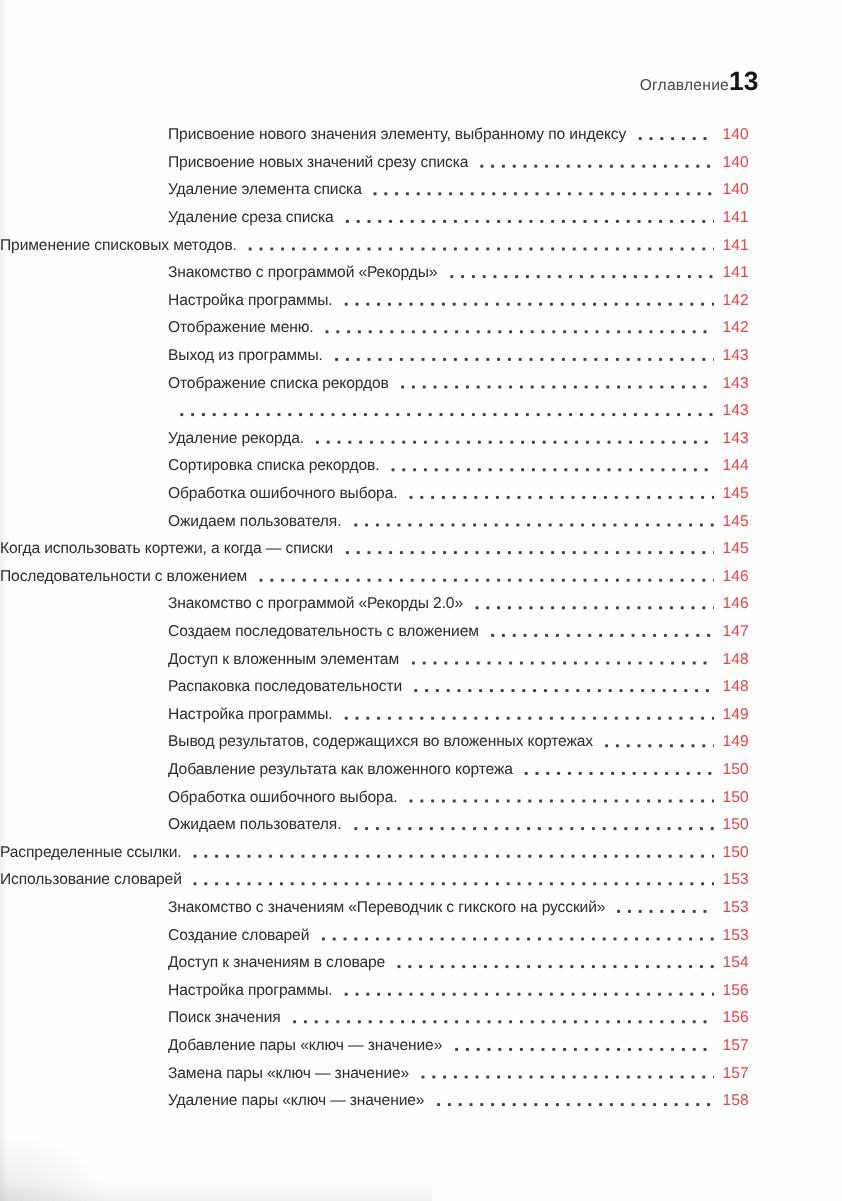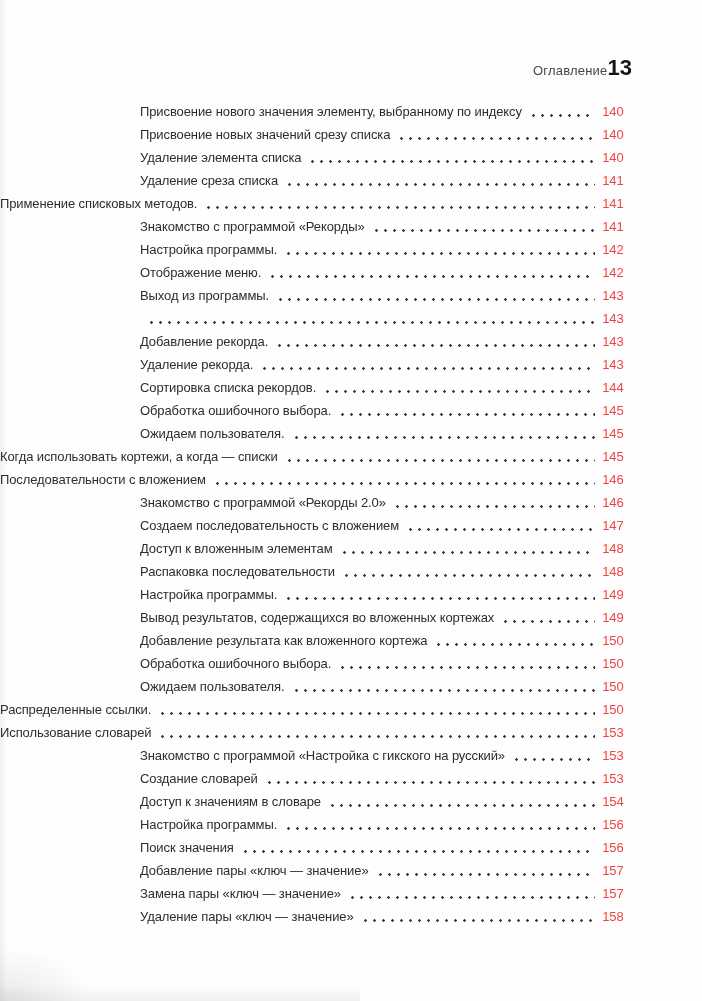--- a/index.html
+++ b/index.html
@@ -150,25 +150,25 @@
     <span class="toc-title">Отображение меню.</span>
     <span class="toc-leader"></span>
     <span class="toc-page">142</span>
   </div>
       <div class="toc-row level-2">
     <span class="toc-title">Выход из программы.</span>
     <span class="toc-leader"></span>
     <span class="toc-page">143</span>
   </div>
       <div class="toc-row level-2">
-    <span class="toc-leader"></span>
-    <span class="toc-page">143</span>
-  </div>
-      <div class="toc-row level-2">
-    <span class="toc-title">Добавление рекорда.</span>
+    <span class="toc-title">Отображение списка рекордов</span>
+    <span class="toc-leader"></span>
+    <span class="toc-page">143</span>
+  </div>
+      <div class="toc-row level-2">
     <span class="toc-leader"></span>
     <span class="toc-page">143</span>
   </div>
       <div class="toc-row level-2">
     <span class="toc-title">Удаление рекорда.</span>
     <span class="toc-leader"></span>
     <span class="toc-page">143</span>
   </div>
       <div class="toc-row level-2">
     <span class="toc-title">Сортировка списка рекордов.</span>
@@ -244,21 +244,21 @@
     <span class="toc-title">Распределенные ссылки.</span>
     <span class="toc-leader"></span>
     <span class="toc-page">150</span>
   </div>
       <div class="toc-row level-1">
     <span class="toc-title">Использование словарей</span>
     <span class="toc-leader"></span>
     <span class="toc-page">153</span>
   </div>
       <div class="toc-row level-2">
-    <span class="toc-title">Знакомство с программой «Настройка с гикского на русский»</span>
+    <span class="toc-title">Знакомство с значениям «Переводчик с гикского на русский»</span>
     <span class="toc-leader"></span>
     <span class="toc-page">153</span>
   </div>
       <div class="toc-row level-2">
     <span class="toc-title">Создание словарей</span>
     <span class="toc-leader"></span>
     <span class="toc-page">153</span>
   </div>
       <div class="toc-row level-2">
     <span class="toc-title">Доступ к значениям в словаре</span>

